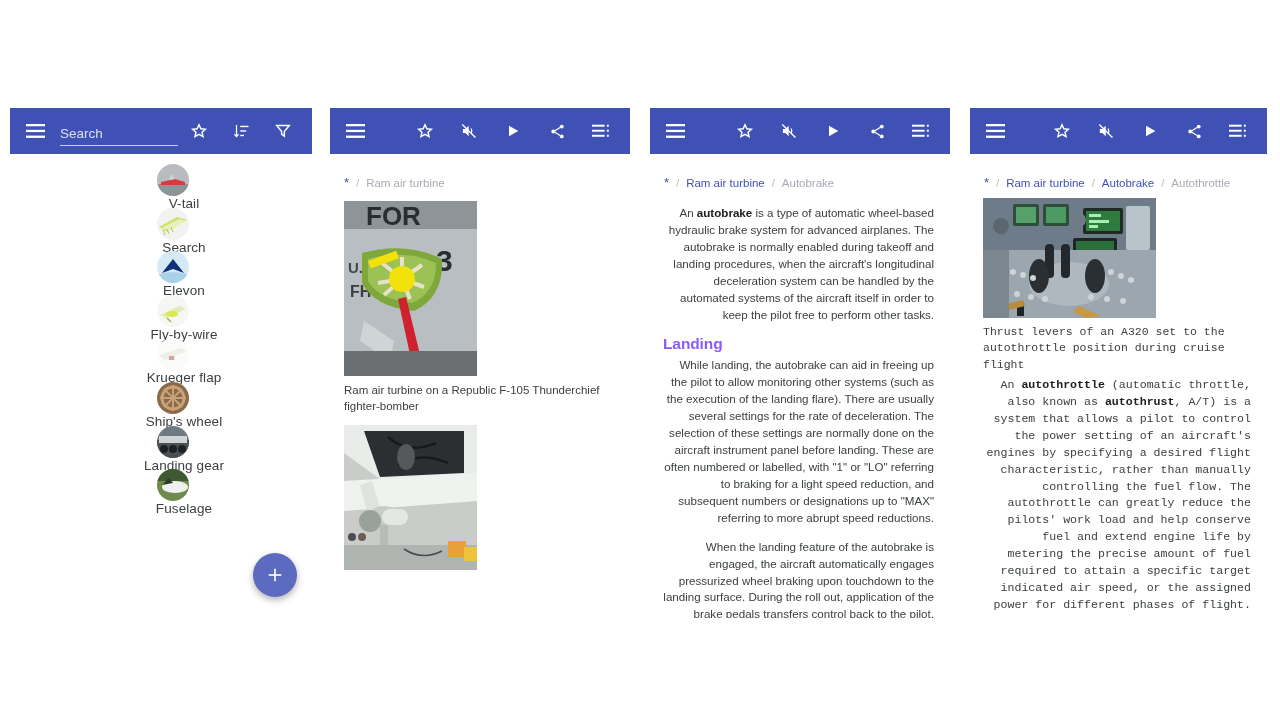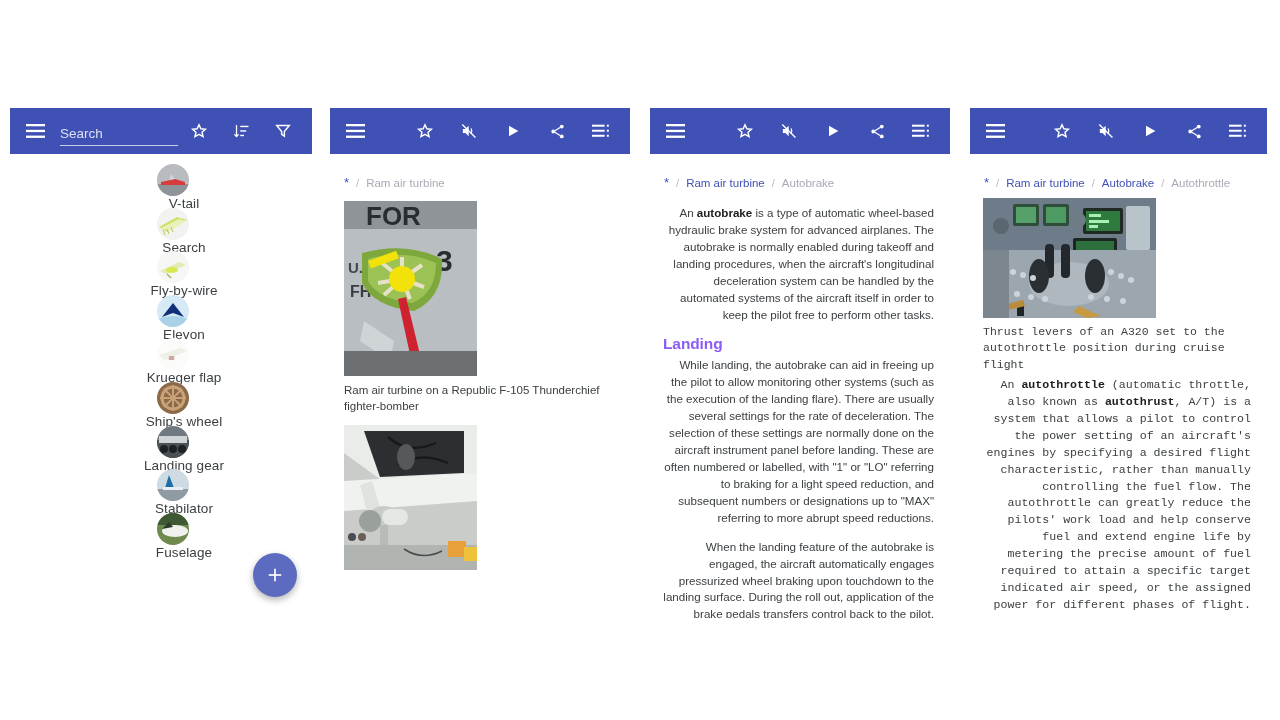--- a/index.html
+++ b/index.html
@@ -221,38 +221,38 @@
               <path d="M4 20 L22 11 L29 13 L12 23z" fill="#e9f0b9"></path>
               <path d="M6 22 L8 27 M10 21 L12 26 M14 19 L16 24" stroke="#b9c657" stroke-width="1"></path>
             </svg>
         </div>
         <span class="item-label">Search</span>
       </div>
 
       <div class="list-item">
         <div class="thumb">
           <svg viewBox="0 0 32 32">
+              <rect width="32" height="32" fill="#d6eaf5"></rect>
+              <path d="M0 24 Q16 18 32 24 L32 32 L0 32z" fill="#a9d2e8"></path>
+              <path d="M16 8 L27 22 L16 18 L5 22z" fill="#11307a"></path>
+            </svg>
+        </div>
+        <span class="item-label">Elevon</span>
+      </div>
+
+      <div class="list-item">
+        <div class="thumb">
+          <svg viewBox="0 0 32 32">
               <rect width="32" height="32" fill="#f6f7f5"></rect>
               <path d="M3 20 L22 11 L29 14 L9 23z" fill="#e2ecb2"></path>
               <ellipse cx="15" cy="19" rx="6" ry="3" fill="#d8e84f"></ellipse>
               <path d="M10 23 L14 27" stroke="#9fb04a" stroke-width="1.2"></path>
             </svg>
         </div>
         <span class="item-label">Fly-by-wire</span>
-      </div>
-
-      <div class="list-item">
-        <div class="thumb">
-          <svg viewBox="0 0 32 32">
-              <rect width="32" height="32" fill="#d6eaf5"></rect>
-              <path d="M0 24 Q16 18 32 24 L32 32 L0 32z" fill="#a9d2e8"></path>
-              <path d="M16 8 L27 22 L16 18 L5 22z" fill="#11307a"></path>
-            </svg>
-        </div>
-        <span class="item-label">Elevon</span>
       </div>
 
       <div class="list-item">
         <div class="thumb">
           <svg viewBox="0 0 32 32">
               <rect width="32" height="32" fill="#fbfbfa"></rect>
               <path d="M2 17 L24 10 L30 13 L8 22z" fill="#eef0e7"></path>
               <rect x="11" y="18" width="7" height="4" fill="#e8e9e2"></rect>
               <path d="M12 19 L17 19 M12 21 L17 21" stroke="#b7545a" stroke-width=".9"></path>
             </svg>
@@ -284,31 +284,20 @@
               <g fill="#1d2124">
                 <circle cx="7" cy="23" r="4"></circle>
                 <circle cx="16" cy="23" r="4"></circle>
                 <circle cx="25" cy="23" r="4"></circle>
               </g>
             </svg>
         </div>
         <span class="item-label">Landing gear</span>
       </div>
 
-      <div class="list-item">
-        <div class="thumb">
-          <svg viewBox="0 0 32 32">
-              <rect width="32" height="32" fill="#cfdbe2"></rect>
-              <rect y="20" width="32" height="12" fill="#8e9ba3"></rect>
-              <path d="M12 6 L17 19 L8 19z" fill="#1b6fa8"></path>
-              <path d="M6 18 L26 18 L26 21 L6 21z" fill="#e8eef1"></path>
-            </svg>
-        </div>
-        <span class="item-label">Stabilator</span>
-      </div>
 
       <div class="list-item">
         <div class="thumb">
           <svg viewBox="0 0 32 32">
               <rect width="32" height="32" fill="#6f8a4e"></rect>
               <rect y="0" width="32" height="12" fill="#3f5a33"></rect>
               <ellipse cx="18" cy="18" rx="13" ry="6" fill="#eef1ee"></ellipse>
               <path d="M5 16 L12 9 L16 14z" fill="#2b3a2b"></path>
             </svg>
         </div>

